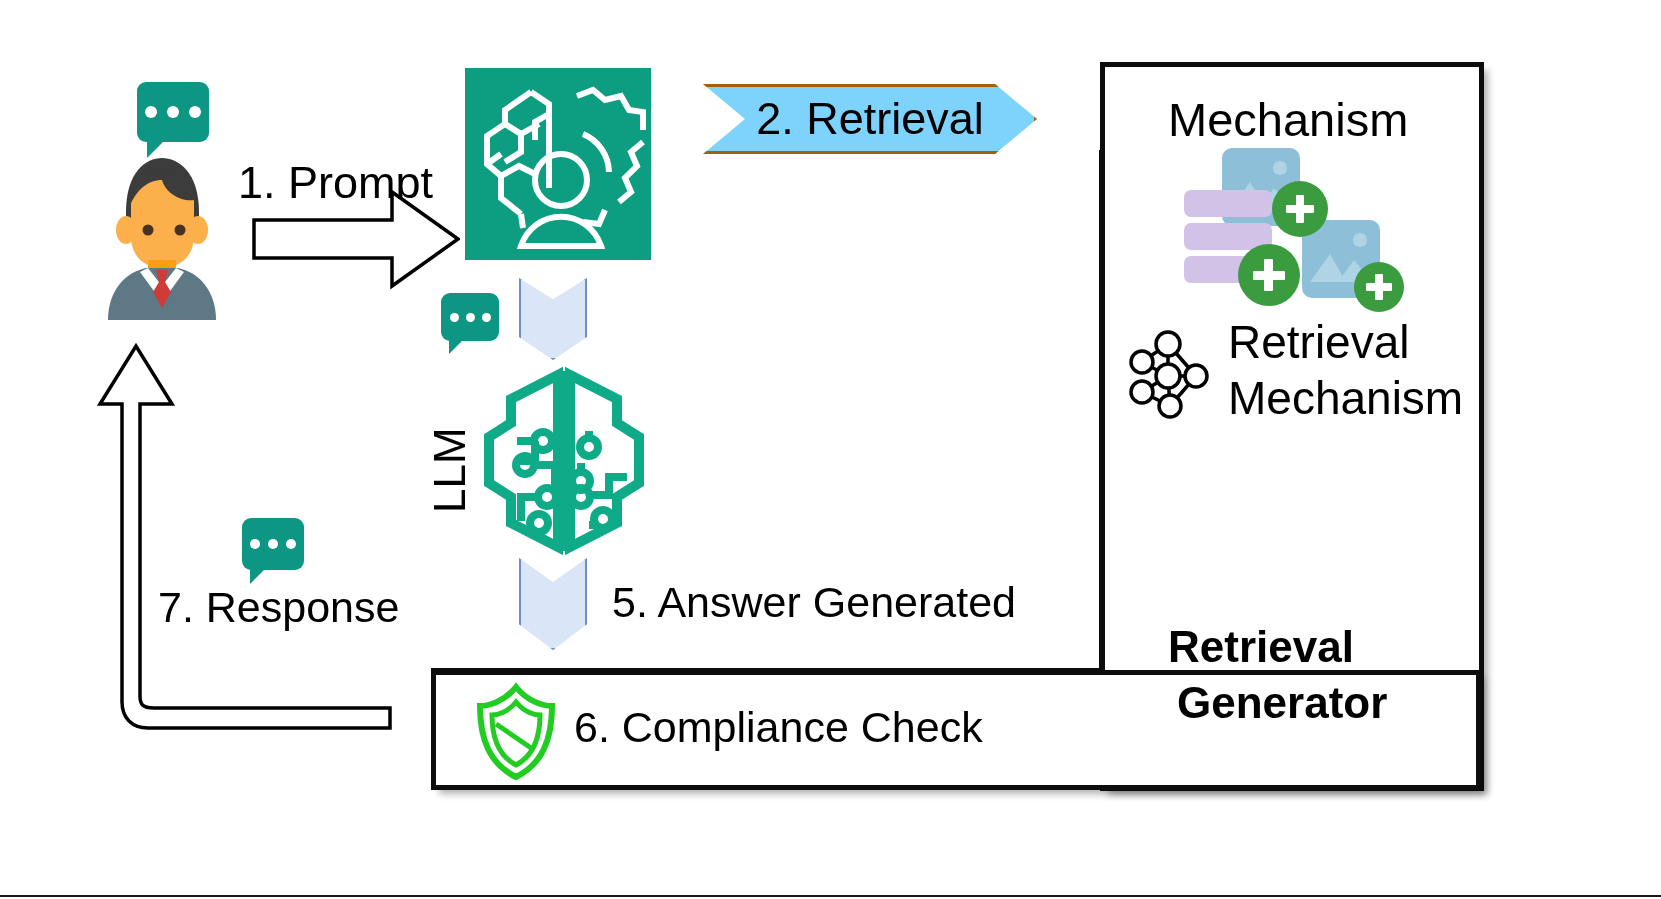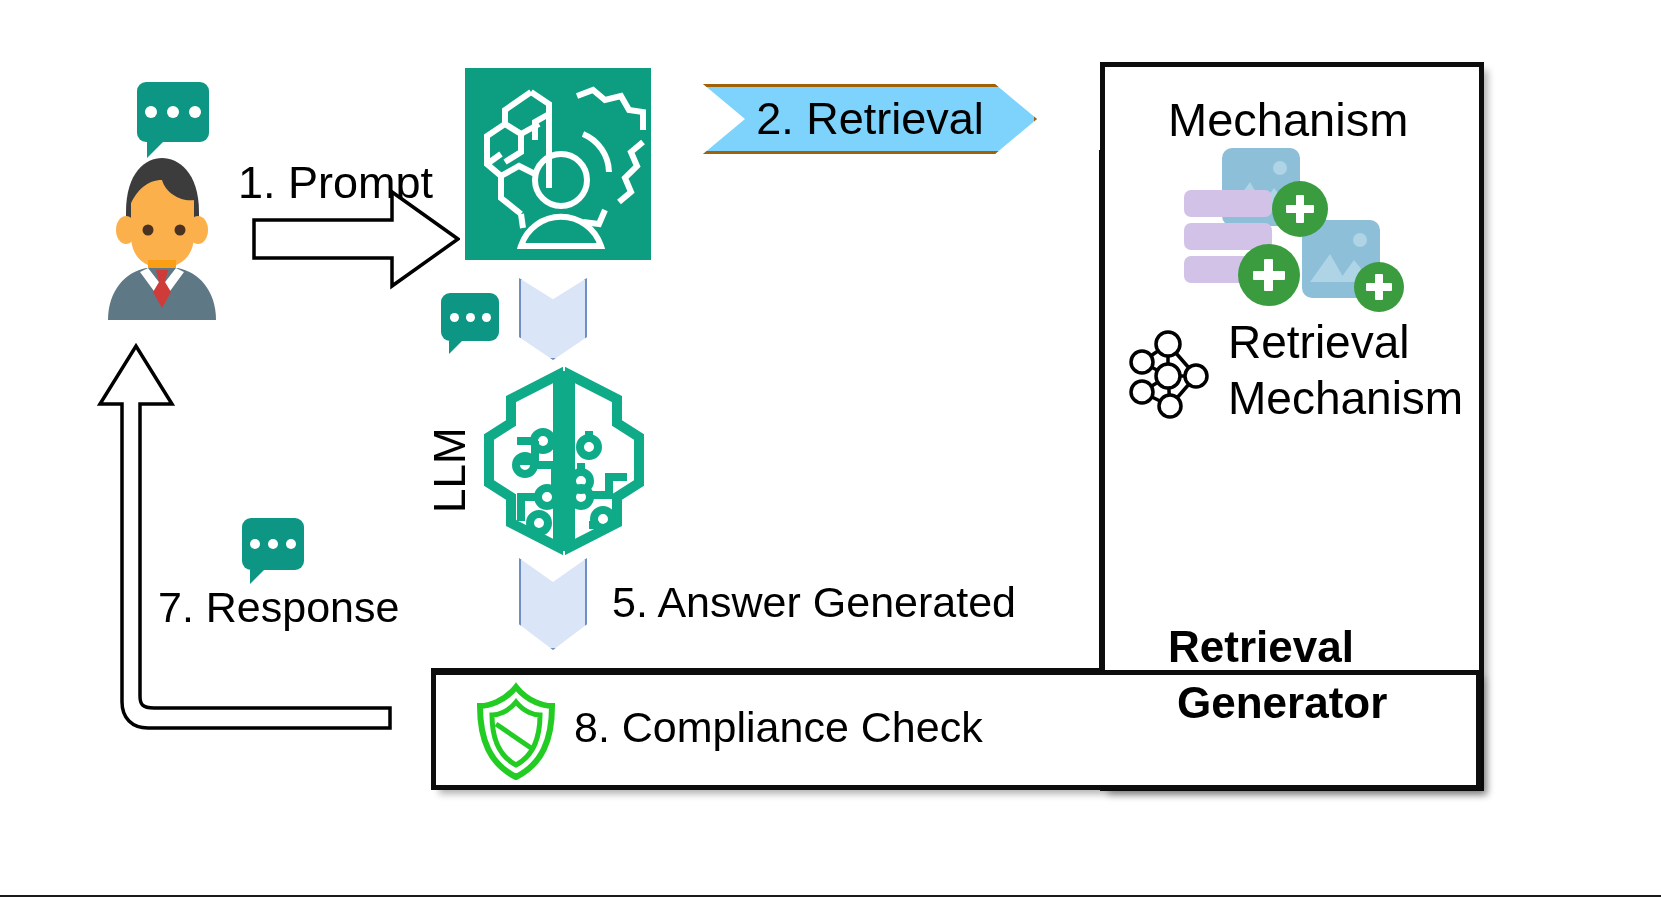--- a/index.html
+++ b/index.html
@@ -229,21 +229,21 @@
   <div class="abs pent-down" style="left:519px; top:558px; width:68px; height:92px;"></div>
 
   <div class="abs label lbl-step" style="left:612px; top:580px;">5. Answer Generated</div>
 
   <svg class="abs" style="left:472px; top:682px;" width="88" height="100" viewBox="0 0 88 100">
     <path d="M44 5 C32 20 16 24 8 24 C8 58 18 82 44 95 C70 82 80 58 80 24 C72 24 56 20 44 5 Z" fill="#ffffff" stroke="#22cc22" stroke-width="6"></path>
     <path d="M44 20 C36 30 26 33 20 33 C20 57 27 74 44 83 C61 74 68 57 68 33 C62 33 52 30 44 20 Z" fill="#ffffff" stroke="#22cc22" stroke-width="5"></path>
     <path d="M24 42 L62 68" stroke="#22cc22" stroke-width="5" fill="none"></path>
   </svg>
 
-  <div class="abs label lbl-step" style="left:574px; top:705px;">8. Compliance Check</div>
+  <div class="abs label lbl-step" style="left:574px; top:705px;">6. Compliance Check</div>
 
   <div class="abs" style="left:242px; top:518px; width:62px; height:52px;">
     <div class="bubble" style="position:absolute; left:0; top:0; width:62px; height:52px;">
       <div class="dots" style="gap:8px;">
           <i style="width:10px;height:10px;"></i>
           <i style="width:10px;height:10px;"></i>
           <i style="width:10px;height:10px;"></i>
         </div>
       <div class="tail" style="left:8px; bottom:-14px; border-left-width:14px; border-bottom-width:14px;"></div>
     </div>

